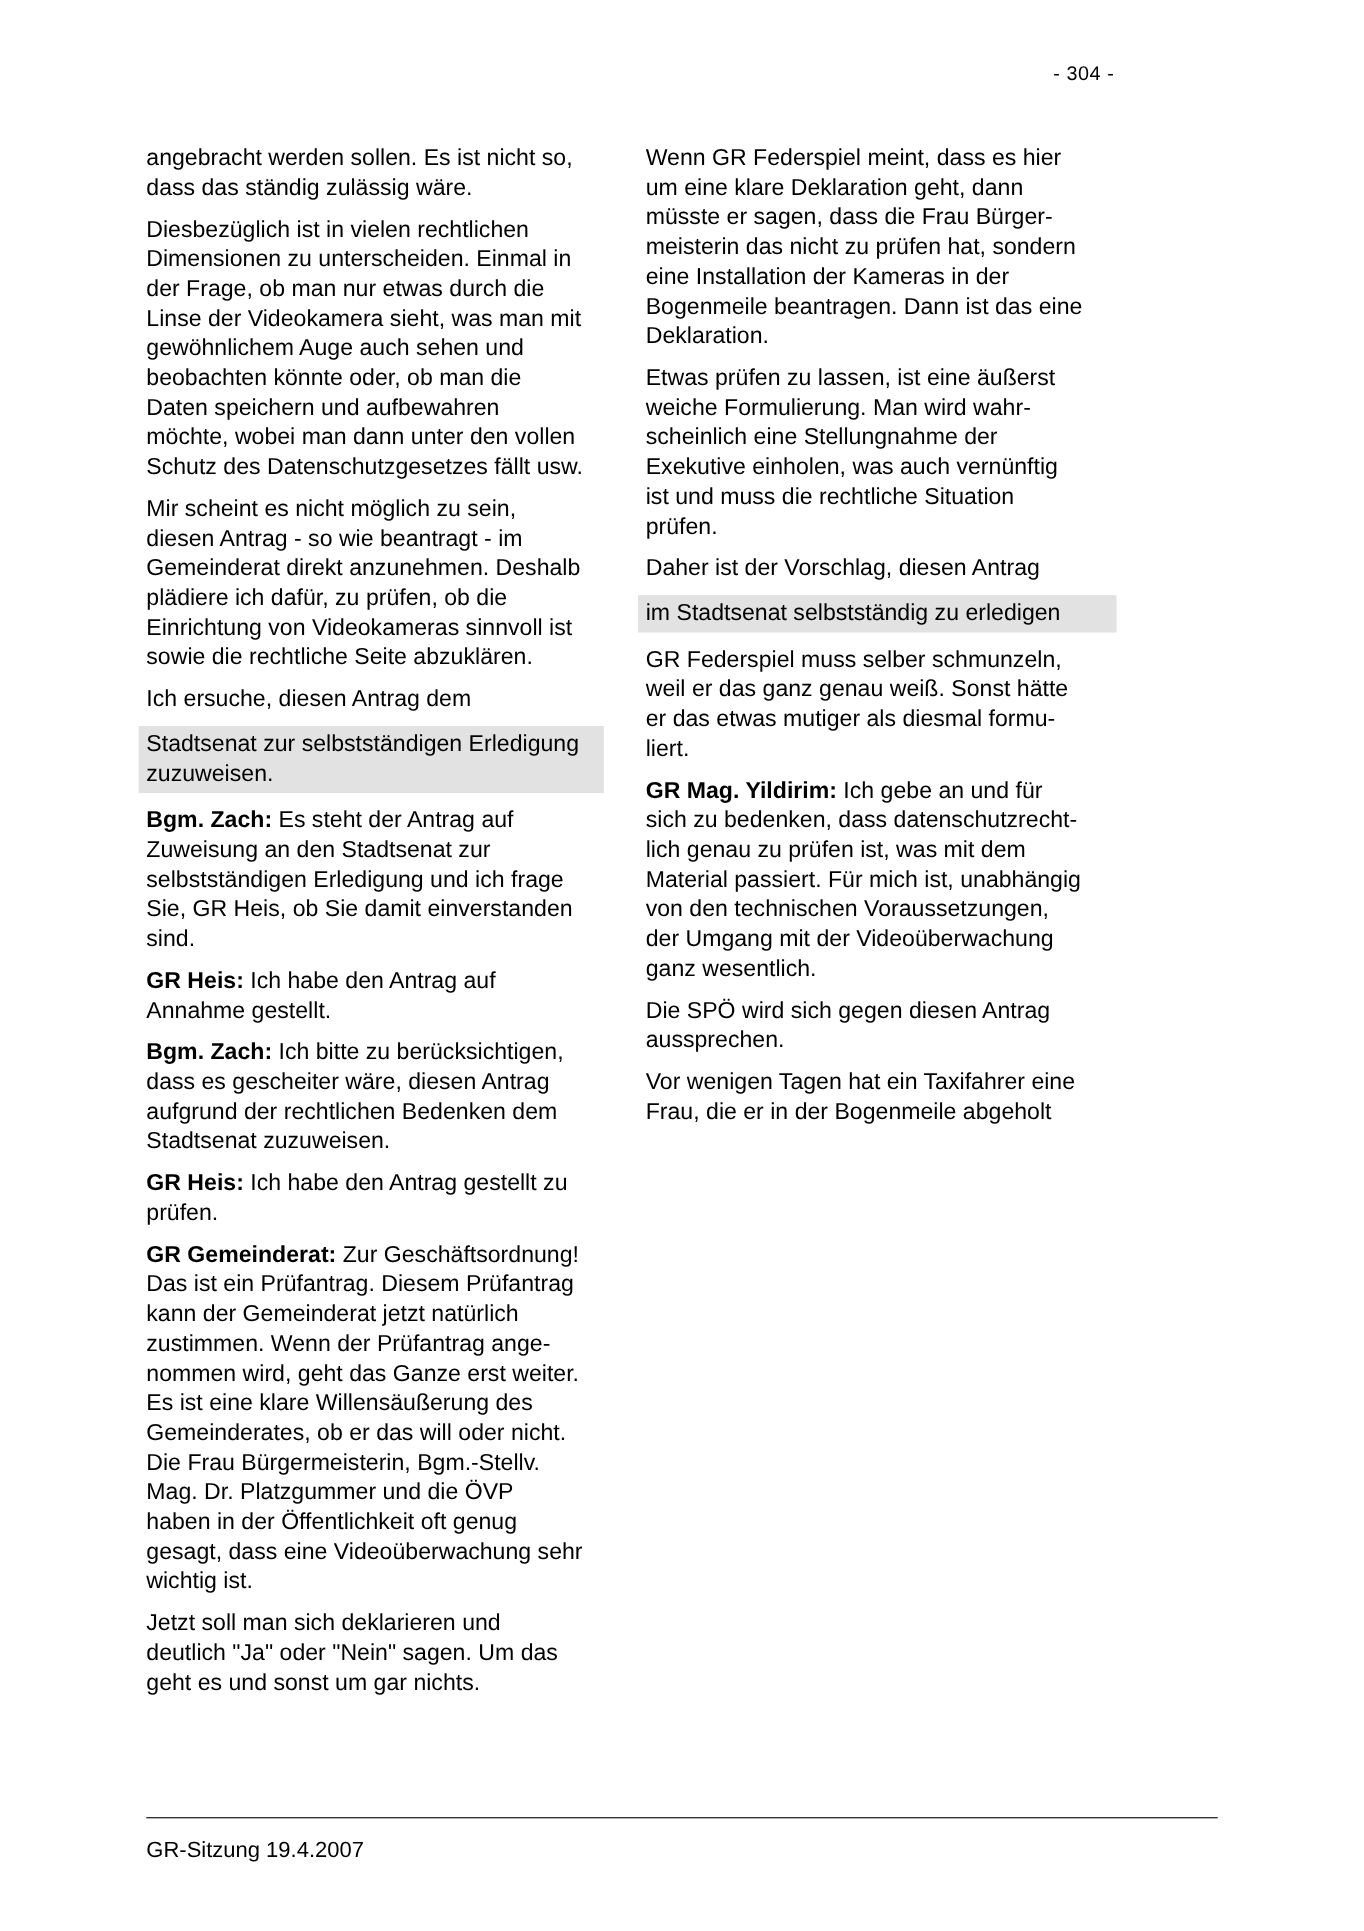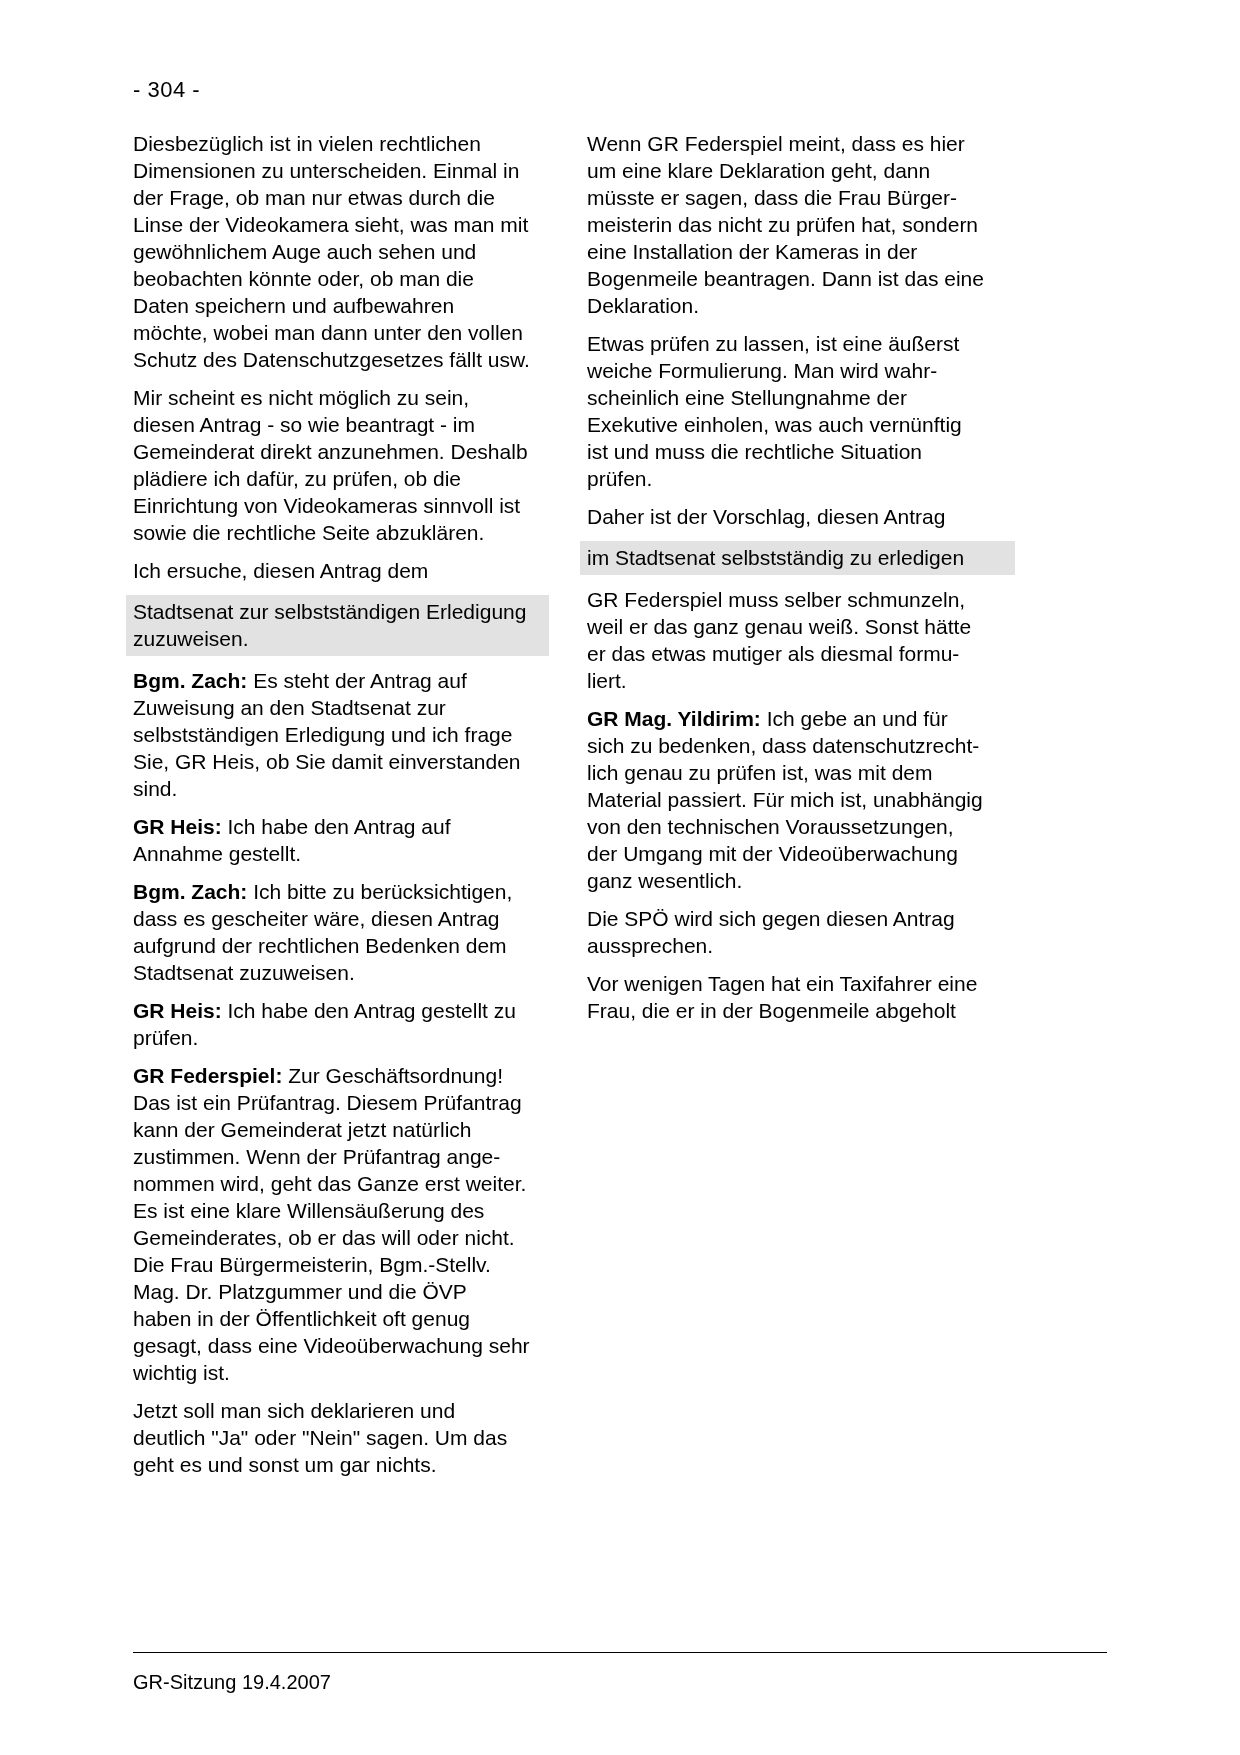--- a/index.html
+++ b/index.html
@@ -14,24 +14,23 @@
     background: var(--page-bg, #ffffff);
     color: var(--text-color, #000000);
     font-family: "Liberation Sans", sans-serif;
     overflow: hidden;
   }
   .page-number {
     position: absolute;
     top: 57px;
     left: 133px;
     width: 880px;
-    text-align: left;
-    font-size: 22px;
+    text-align: right;
+    font-size: 18px;
     letter-spacing: 0.5px;
-    margin-top: 20px;
   }
   .columns {
     position: absolute;
     top: 130px;
     left: 133px;
     display: flex;
     gap: 24px;
   }
   .col {
     width: 430px;
@@ -69,20 +68,22 @@
 </head>
 <body>
 
 <div class="page" style="--hl: #e2e2e2; --text-color: #000000; --page-bg: #ffffff;">
 
   <div class="page-number">- 304 -</div>
 
   <div class="columns">
 
     <div class="col col-left">
+      <p class="para"><span class="ptext">angebracht werden sollen. Es ist nicht so,
+dass das ständig zulässig wäre.</span></p>
       <p class="para"><span class="ptext">Diesbezüglich ist in vielen rechtlichen
 Dimensionen zu unterscheiden. Einmal in
 der Frage, ob man nur etwas durch die
 Linse der Videokamera sieht, was man mit
 gewöhnlichem Auge auch sehen und
 beobachten könnte oder, ob man die
 Daten speichern und aufbewahren
 möchte, wobei man dann unter den vollen
 Schutz des Datenschutzgesetzes fällt usw.</span></p>
       <p class="para"><span class="ptext">Mir scheint es nicht möglich zu sein,
@@ -100,21 +101,21 @@
 Sie, GR Heis, ob Sie damit einverstanden
 sind.</span></p>
       <p class="para"><b class="speaker">GR Heis:</b><span class="ptext"> Ich habe den Antrag auf
 Annahme gestellt.</span></p>
       <p class="para"><b class="speaker">Bgm. Zach:</b><span class="ptext"> Ich bitte zu berücksichtigen,
 dass es gescheiter wäre, diesen Antrag
 aufgrund der rechtlichen Bedenken dem
 Stadtsenat zuzuweisen.</span></p>
       <p class="para"><b class="speaker">GR Heis:</b><span class="ptext"> Ich habe den Antrag gestellt zu
 prüfen.</span></p>
-      <p class="para"><b class="speaker">GR Federspiel:</b><span class="ptext"> Zur Geschäftsordnung!
+      <p class="para"><b class="speaker">GR Gemeinderat:</b><span class="ptext"> Zur Geschäftsordnung!
 Das ist ein Prüfantrag. Diesem Prüfantrag
 kann der Gemeinderat jetzt natürlich
 zustimmen. Wenn der Prüfantrag ange-
 nommen wird, geht das Ganze erst weiter.
 Es ist eine klare Willensäußerung des
 Gemeinderates, ob er das will oder nicht.
 Die Frau Bürgermeisterin, Bgm.-Stellv.
 Mag. Dr. Platzgummer und die ÖVP
 haben in der Öffentlichkeit oft genug
 gesagt, dass eine Videoüberwachung sehr

